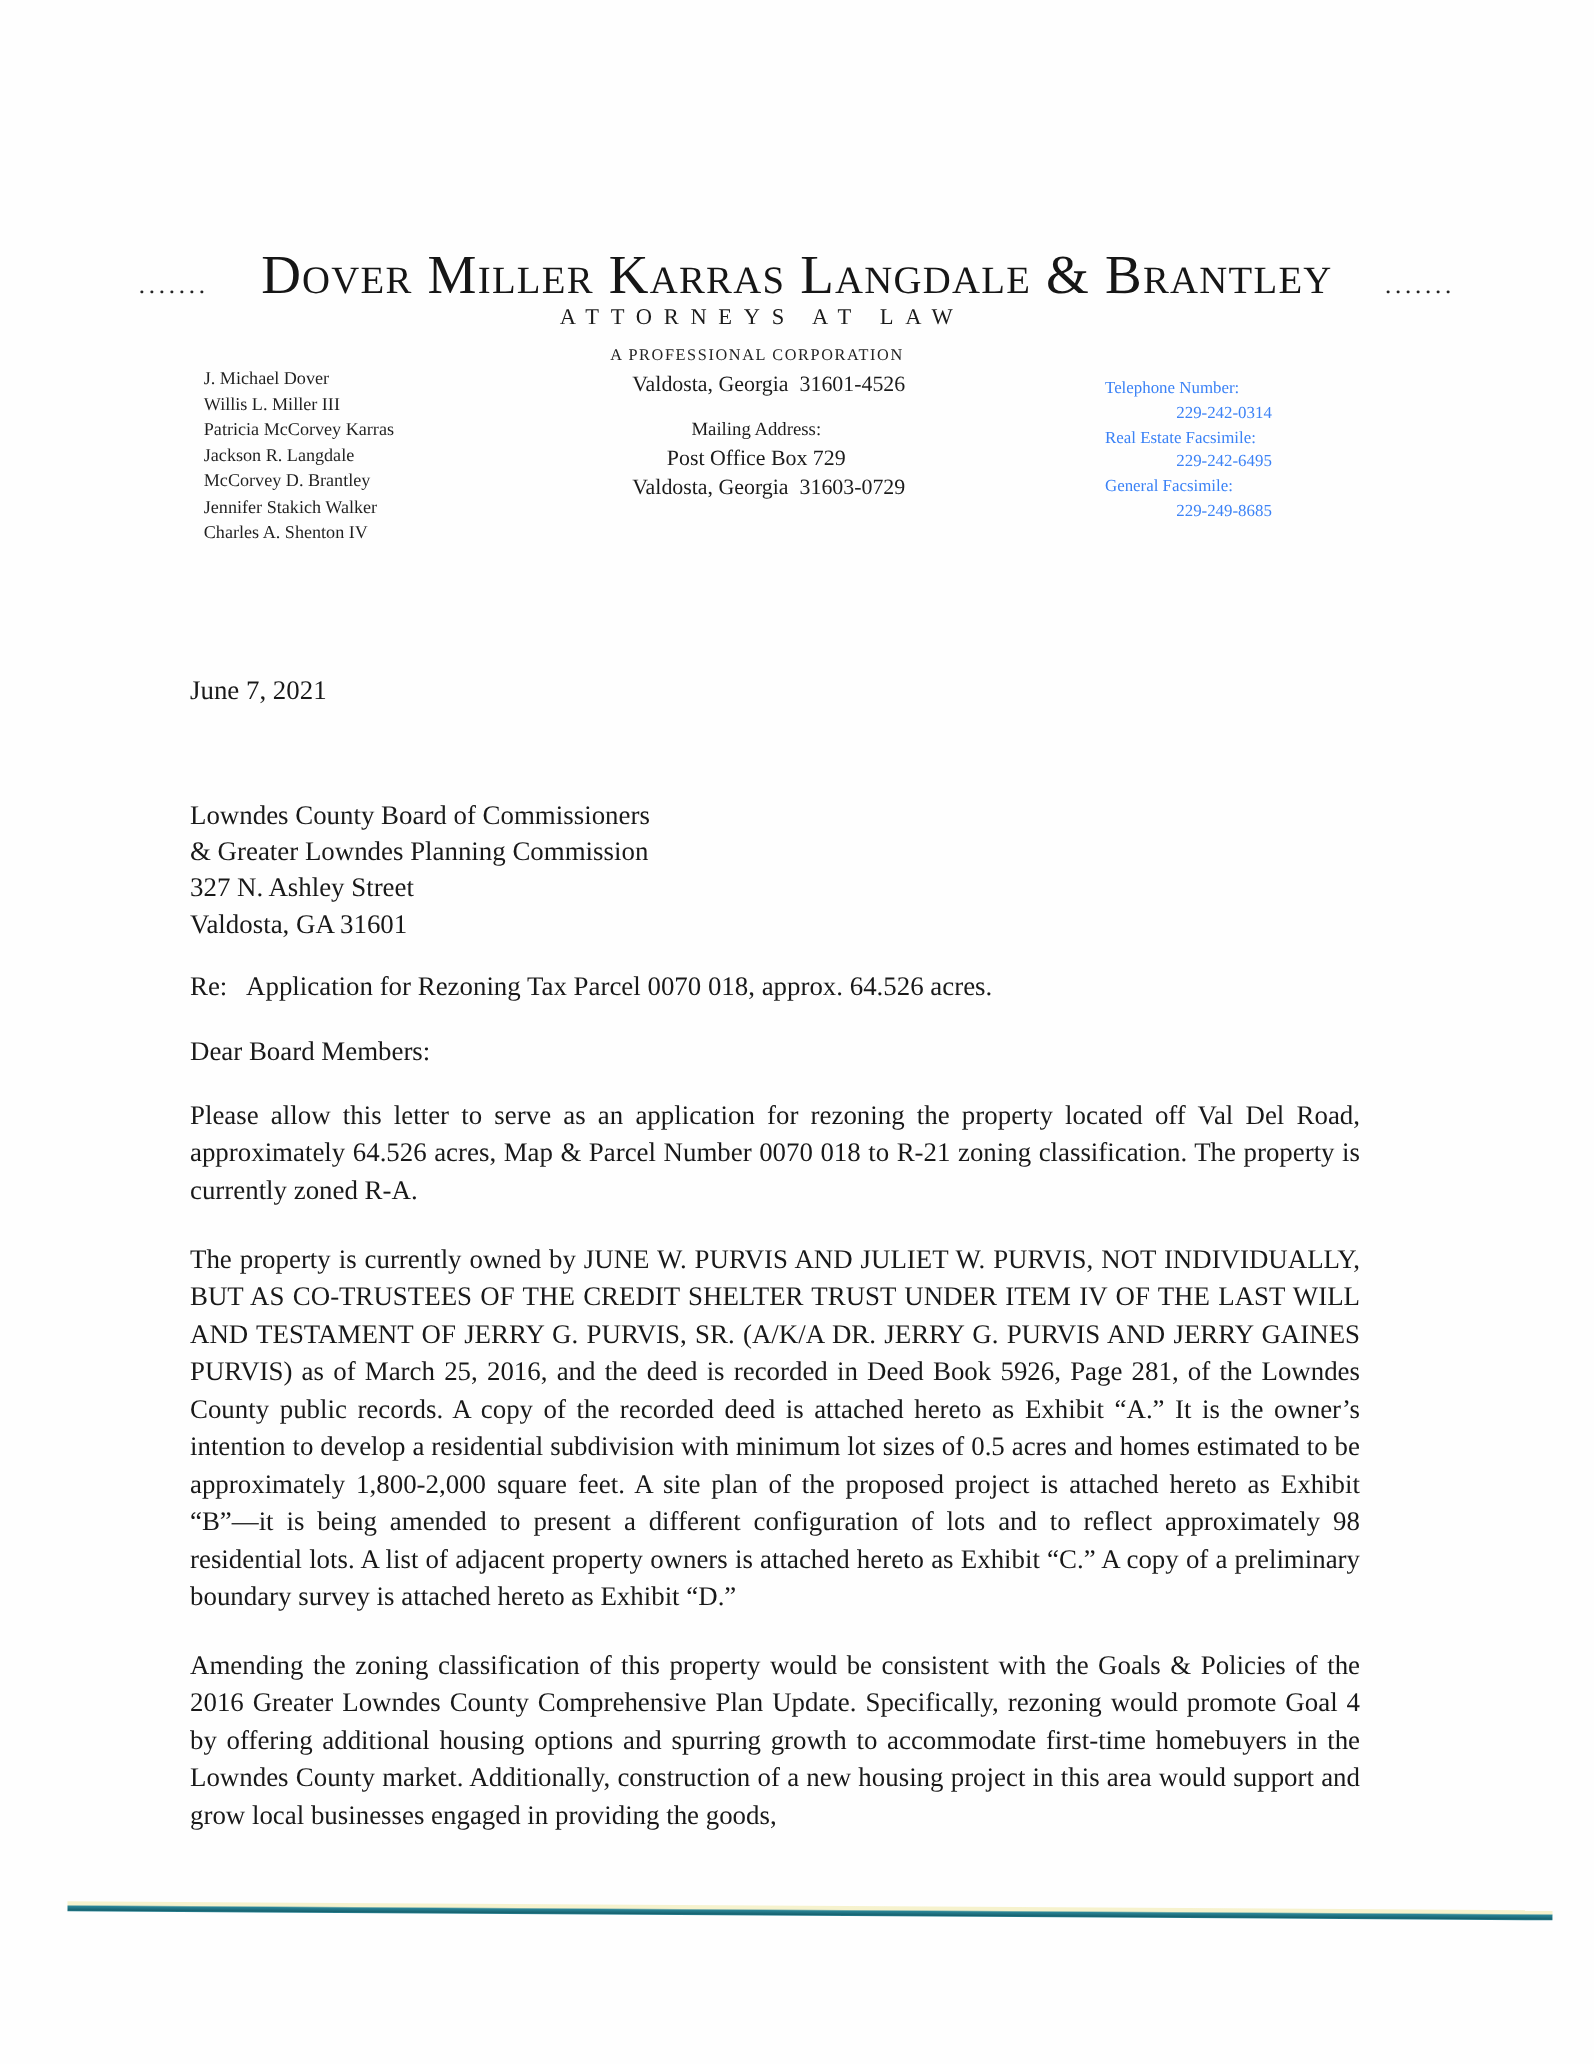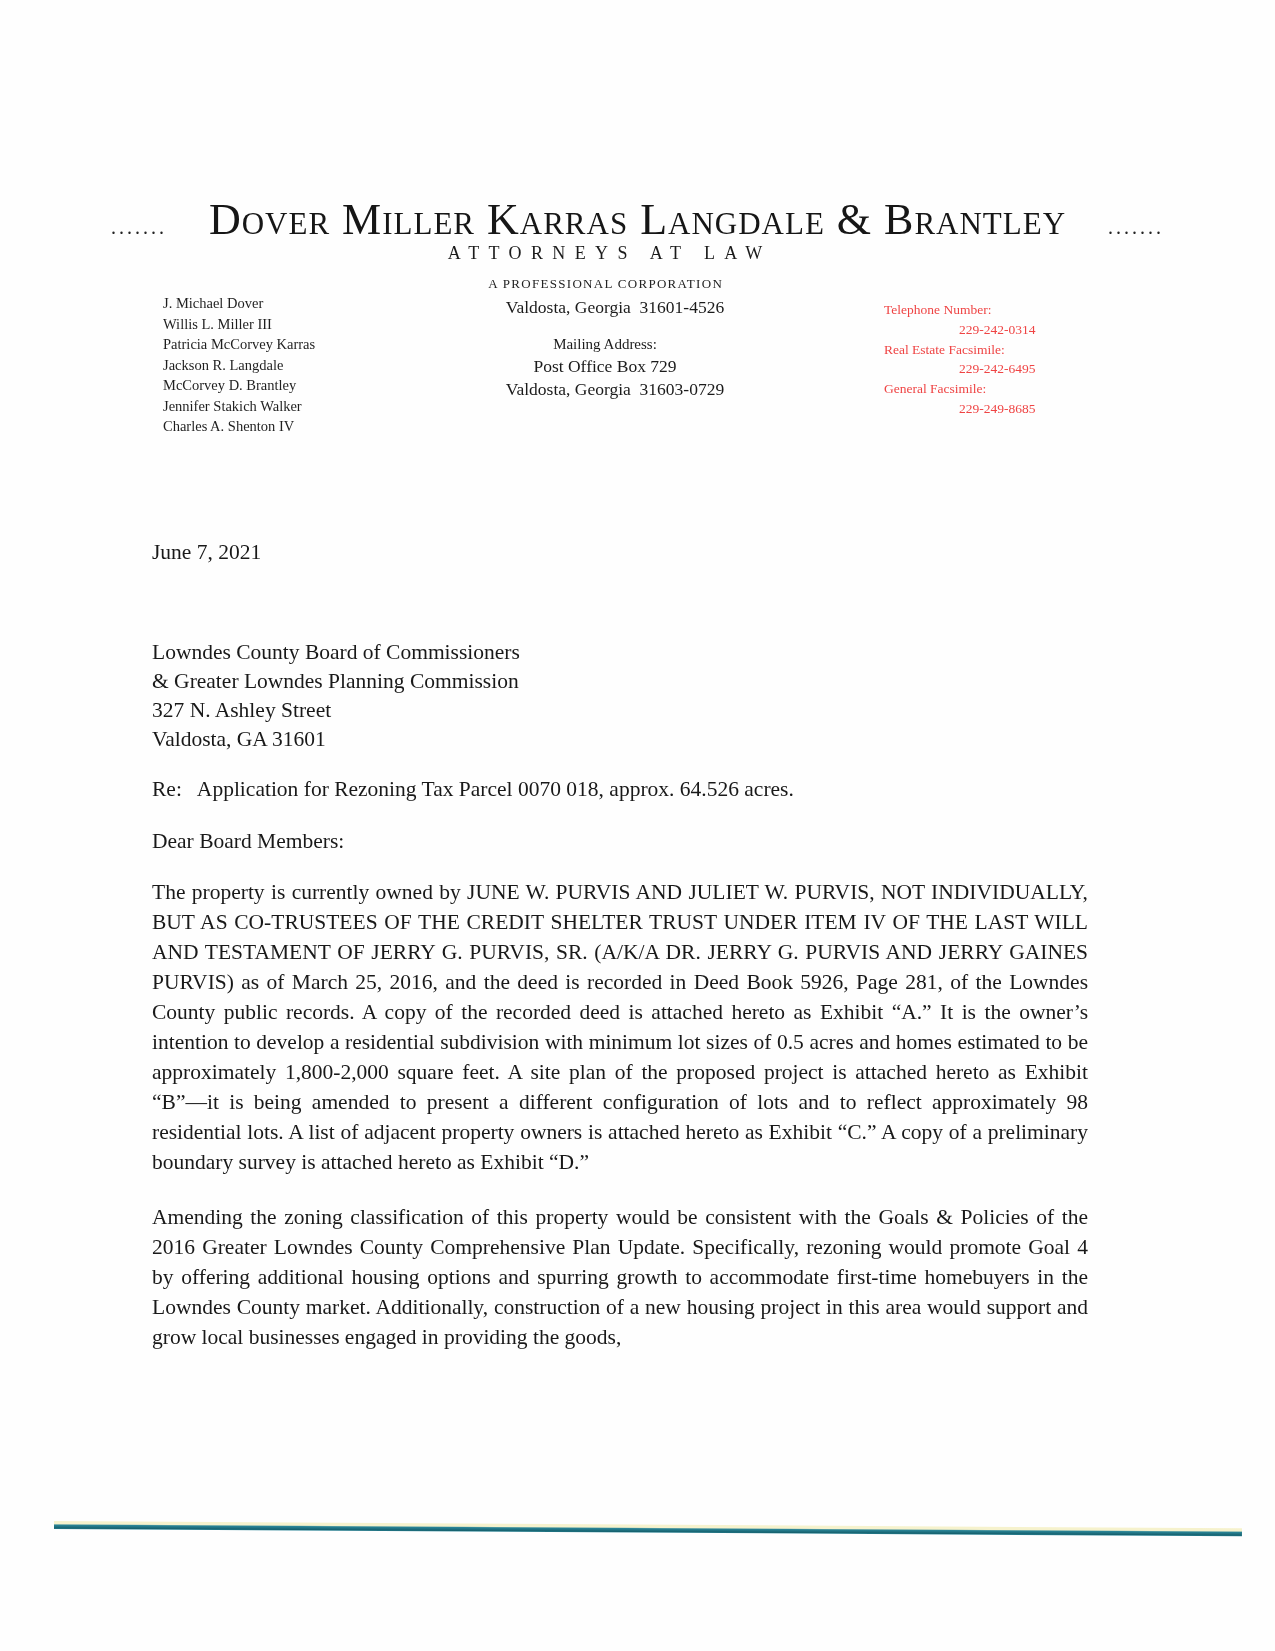--- a/index.html
+++ b/index.html
@@ -47,23 +47,23 @@
   .office-col {
     position:absolute; top:296px; left:0; width:1210px;
     text-align:center; color:#1b1b1b;
   }
   .office-col .big { font-size:17.5px; line-height:23.5px; }
   .office-col .keep-spaces { white-space:pre;padding-left:20px; }
   .office-col .spacer { height:14px; }
   .office-col .small { font-size:15px; line-height:21px; }
   .contact-col {
     position:absolute; top:300px; left:884px;
-    font-size:13.5px; line-height:19.8px; color:#ef4444;
+    font-size:13.5px; line-height:19.8px; color:#3b82f6;
   }
-  .contact-number { margin-left:75px; }
+  .contact-number { margin-left:57px; }
 
   
   .body-block {
     position:absolute; top:537px; left:152px; width:936px;
     font-size:21.5px; line-height:30px; color:#191919;
   }
   .recipient { margin-top:71px; line-height:29px; }
   .re-line { margin-top:20px; white-space:nowrap; }
   .re-text { margin-left:15px; }
   .salutation { margin-top:22px; }
@@ -135,19 +135,20 @@
       <div>327 N. Ashley Street</div>
       <div>Valdosta, GA 31601</div>
     </div>
 
     <div class="re-line">
       <span>Re:</span><span class="re-text">Application for Rezoning Tax Parcel 0070 018, approx. 64.526 acres.</span>
     </div>
 
     <div class="salutation">Dear Board Members:</div>
 
+    <p class="para">Please allow this letter to serve as an application for rezoning the property located off Val Del Road, approximately 64.526 acres, Map &amp; Parcel Number 0070 018 to R-21 zoning classification. The property is currently zoned R-A.</p>
     <p class="para">The property is currently owned by JUNE W. PURVIS AND JULIET W. PURVIS, NOT INDIVIDUALLY, BUT AS CO-TRUSTEES OF THE CREDIT SHELTER TRUST UNDER ITEM IV OF THE LAST WILL AND TESTAMENT OF JERRY G. PURVIS, SR. (A/K/A DR. JERRY G. PURVIS AND JERRY GAINES PURVIS) as of March 25, 2016, and the deed is recorded in Deed Book 5926, Page 281, of the Lowndes County public records. A copy of the recorded deed is attached hereto as Exhibit “A.”  It is the owner’s intention to develop a residential subdivision with minimum lot sizes of 0.5 acres and homes estimated to be approximately 1,800-2,000 square feet. A site plan of the proposed project is attached hereto as Exhibit “B”—it is being amended to present a different configuration of lots and to reflect approximately 98 residential lots. A list of adjacent property owners is attached hereto as Exhibit “C.” A copy of a preliminary boundary survey is attached hereto as Exhibit “D.”</p>
     <p class="para">Amending the zoning classification of this property would be consistent with the Goals &amp; Policies of the 2016 Greater Lowndes County Comprehensive Plan Update. Specifically, rezoning would promote Goal 4 by offering additional housing options and spurring growth to accommodate first-time homebuyers in the Lowndes County market. Additionally, construction of a new housing project in this area would support and grow local businesses engaged in providing the goods,</p>
   </div>
 
   <div class="footer-rule"></div>
 
 </div>
 
 </body></html>

